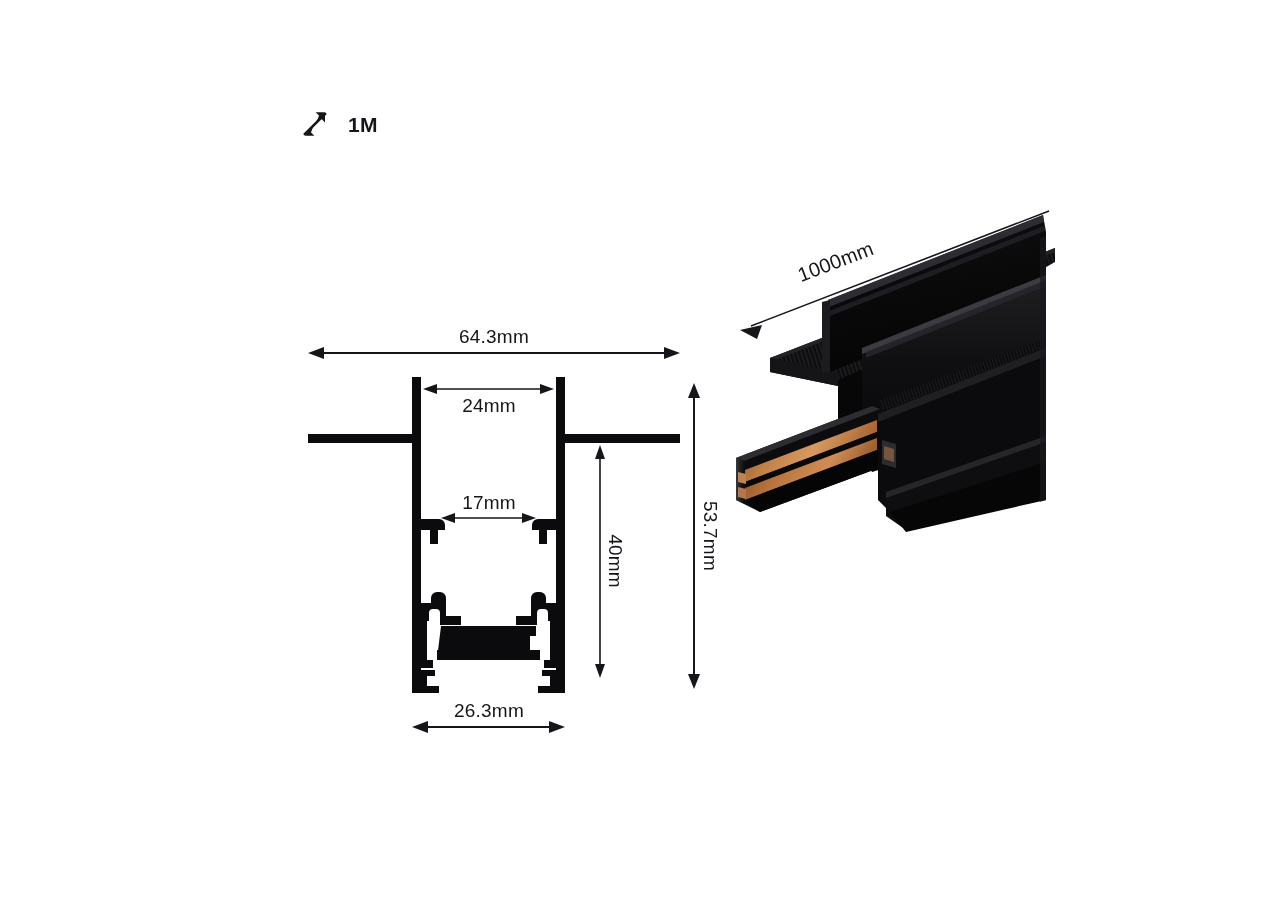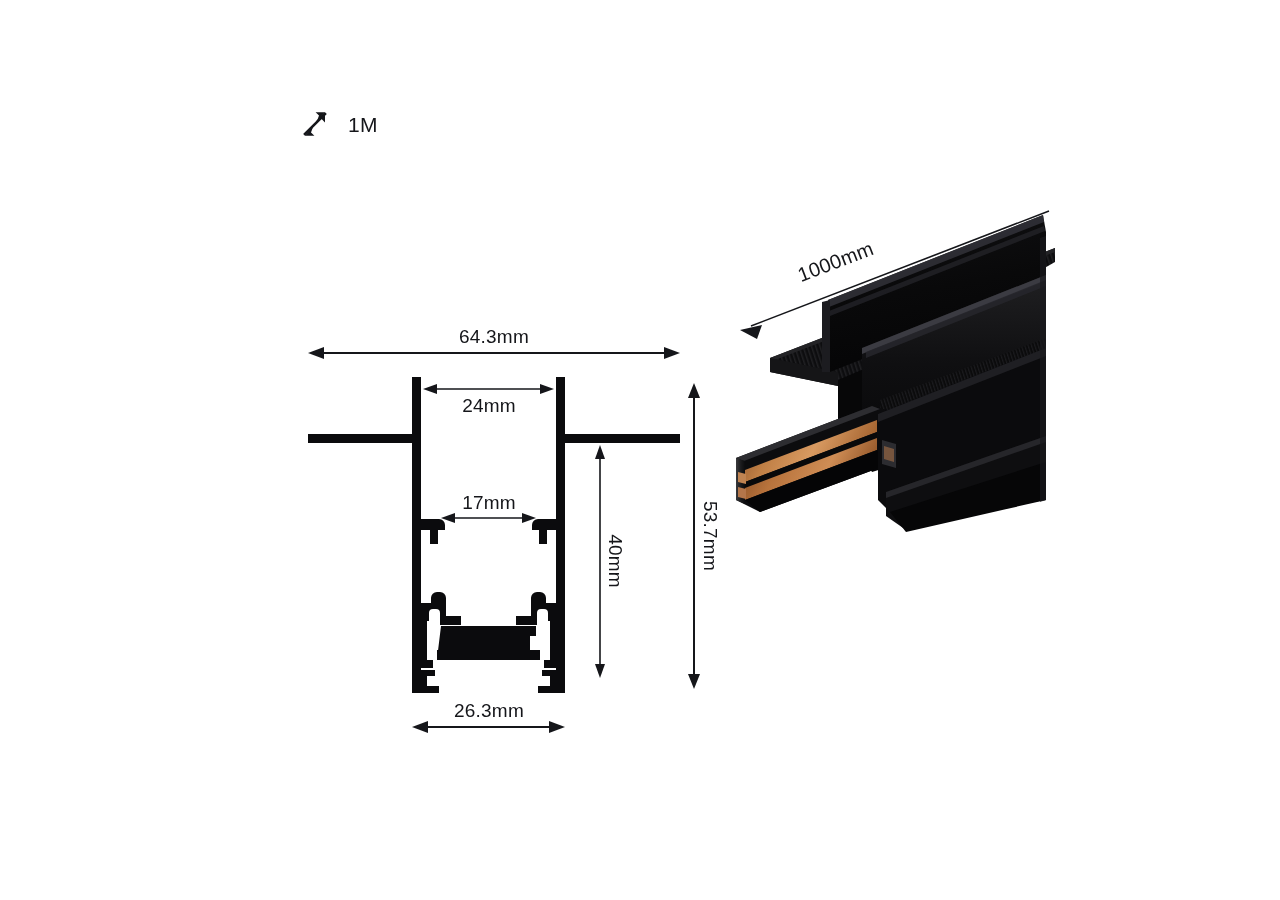--- a/index.html
+++ b/index.html
@@ -35,21 +35,21 @@
     gap: 16px;
     height: 42px;
   }
   .size-badge .icon-wrap {
     width: 34px;
     height: 34px;
     display: block;
   }
   .size-badge .badge-label {
     font-size: 21px;
-    font-weight: 400;
+    font-weight: 700;
     letter-spacing: 0.4px;
     color: #15161a;
     line-height: 1;
   }
 
   
   .svg-layer {
     position: absolute;
     left: 0;
     top: 0;

